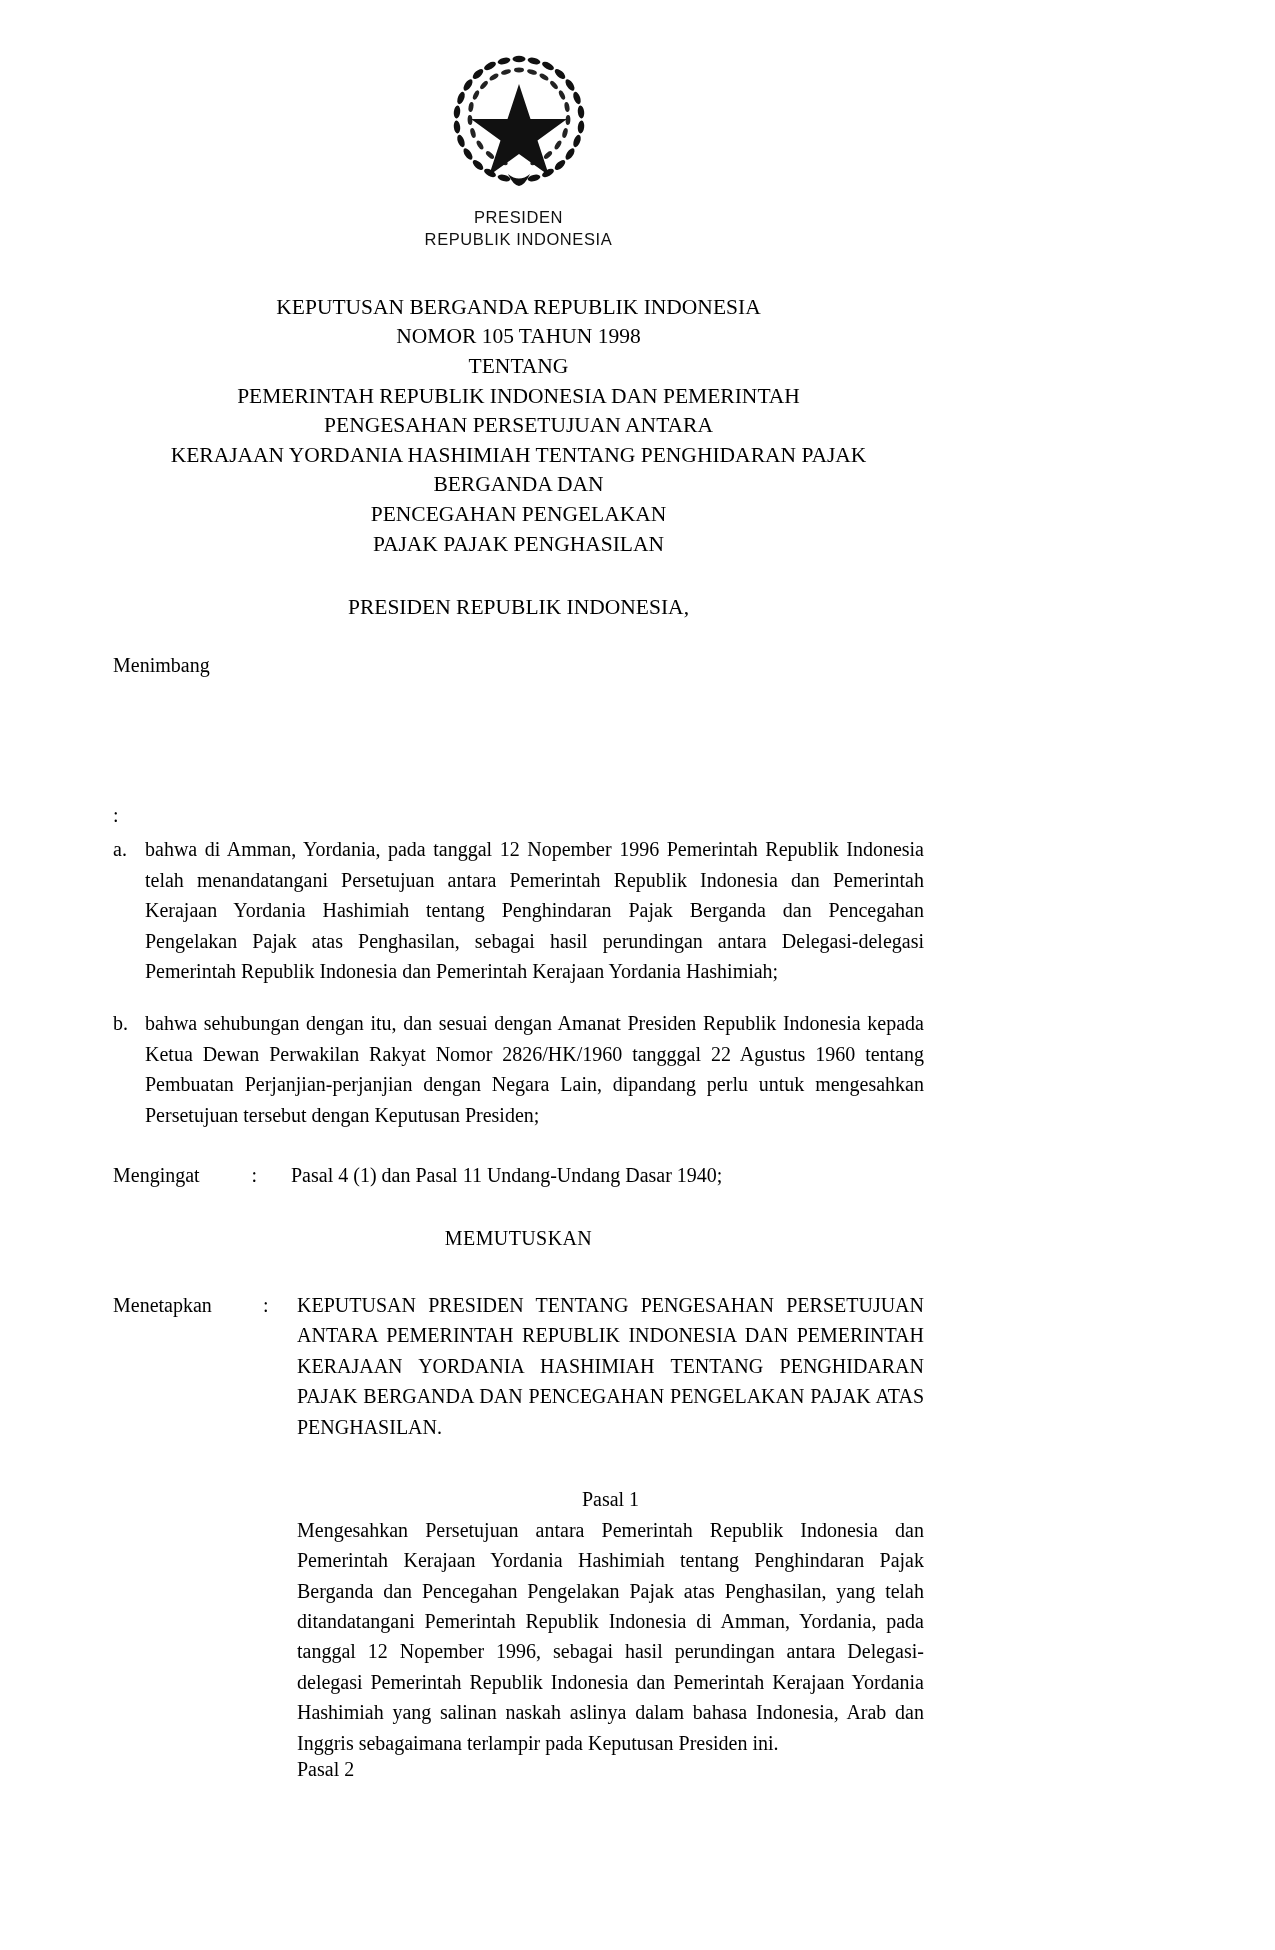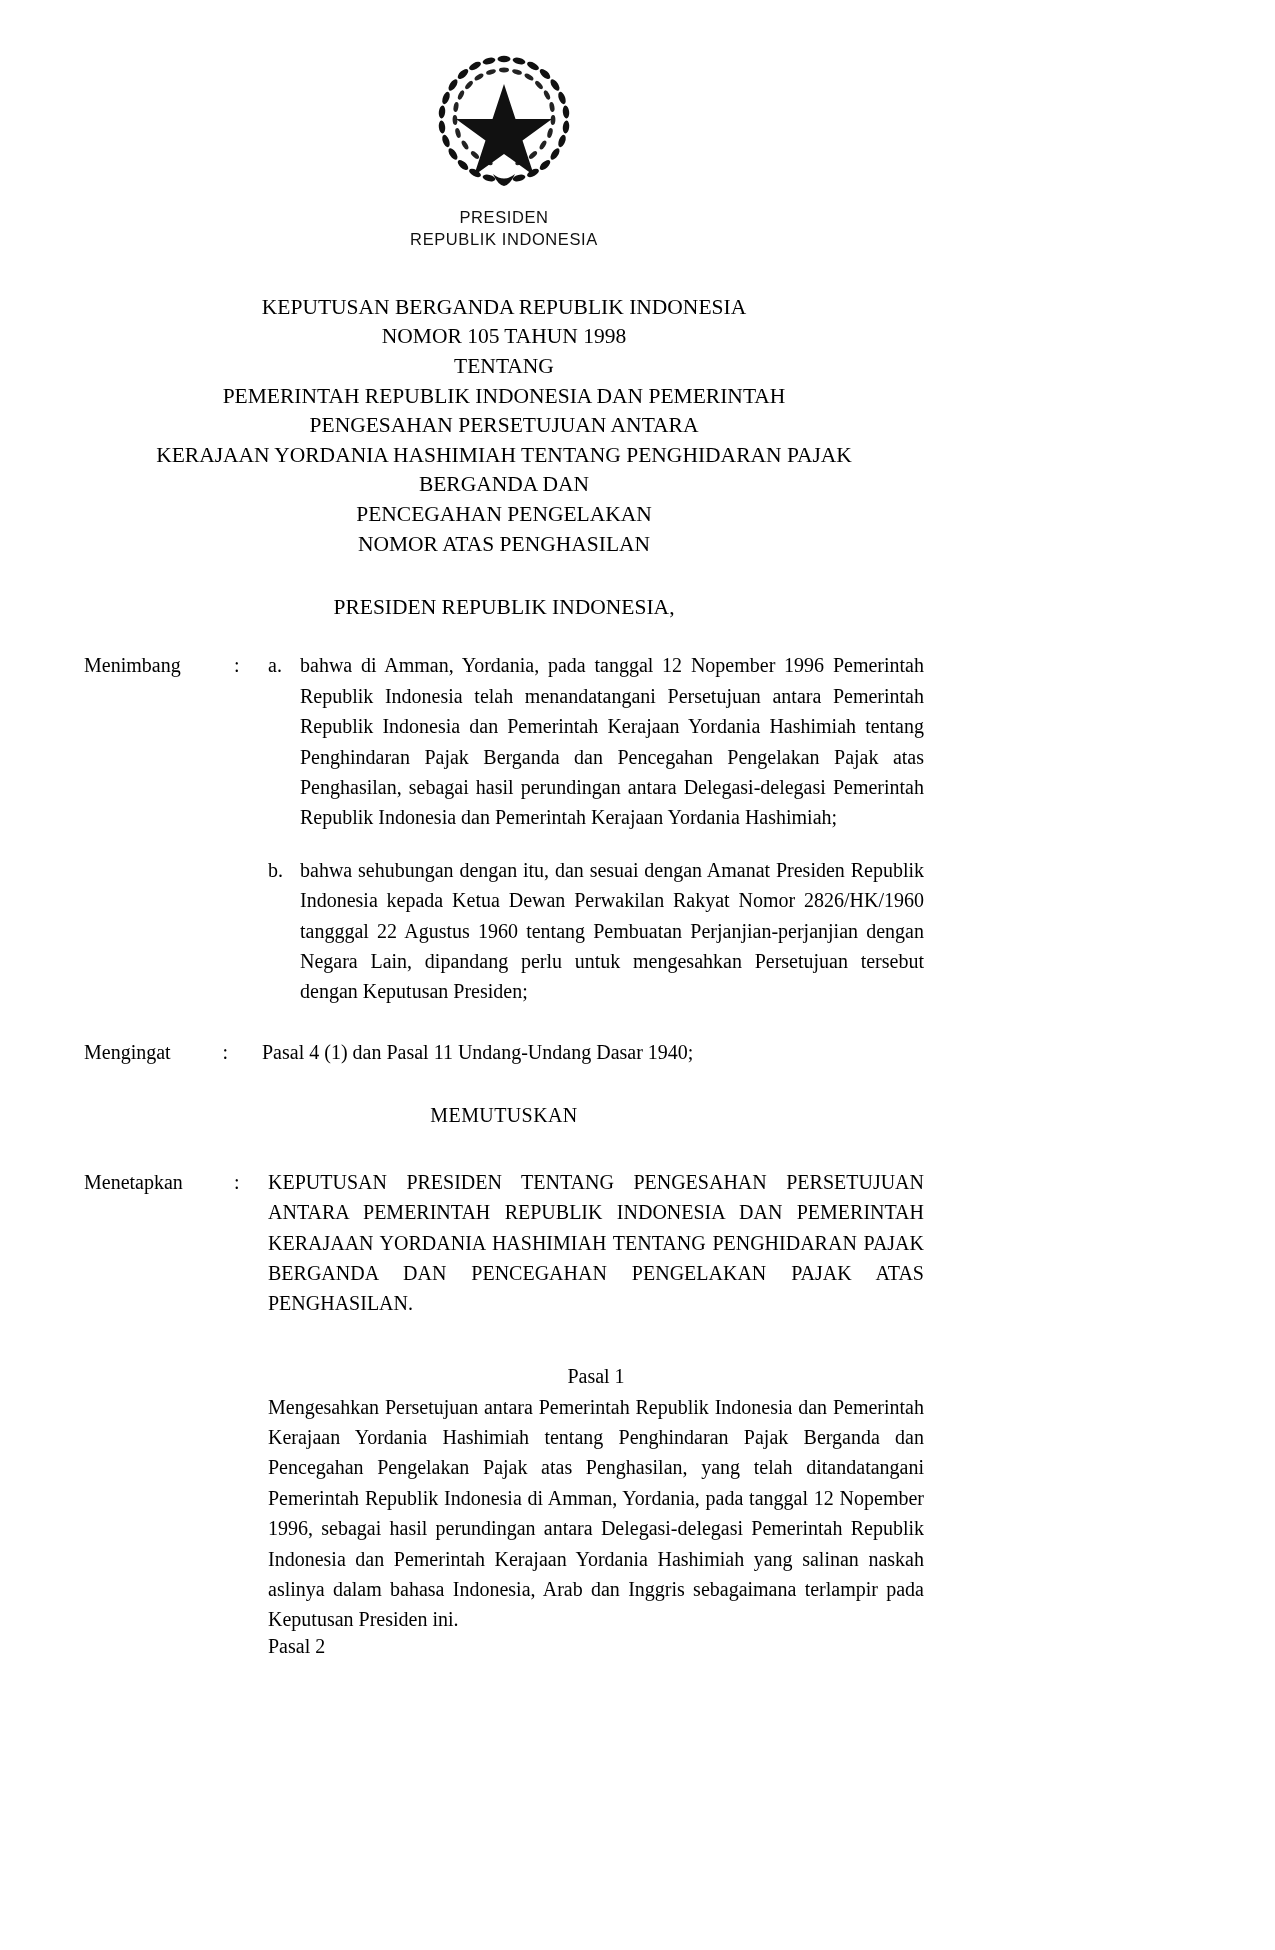--- a/index.html
+++ b/index.html
@@ -12,21 +12,21 @@
     height: 1950px;
     font-family: "Liberation Serif", serif;
     color: #000000;
     position: relative;
     overflow: hidden;
   }
   .page {
     width: 1072px;
     height: 1950px;
     box-sizing: border-box;
-    padding: 44px 148px 0 84px;
+    padding: 44px 148px 0 113px;
     position: relative;
   }
 
   
   .emblem-wrap {
     display: flex;
     justify-content: center;
     align-items: center;
     margin-top: 6px;
   }
@@ -62,20 +62,21 @@
     margin-top: 36px;
     font-size: 21.5px;
   }
 
   
   .clause {
     display: flex;
     margin-top: 30px;
     font-size: 20px;
     line-height: 1.52;
+    flex-direction: column;
   }
   .clause .label {
     width: 150px;
     flex: 0 0 150px;
     white-space: nowrap;
   }
   .clause .colon {
     width: 34px;
     flex: 0 0 34px;
   }
@@ -239,21 +240,21 @@
 
   <div class="title-block">
     <div>KEPUTUSAN BERGANDA REPUBLIK INDONESIA</div>
     <div>NOMOR 105 TAHUN 1998</div>
     <div>TENTANG</div>
     <div>PEMERINTAH REPUBLIK INDONESIA DAN PEMERINTAH</div>
     <div>PENGESAHAN PERSETUJUAN ANTARA</div>
     <div>KERAJAAN YORDANIA HASHIMIAH TENTANG PENGHIDARAN PAJAK</div>
     <div>BERGANDA DAN</div>
     <div>PENCEGAHAN PENGELAKAN</div>
-    <div>NOMOR ATAS PENGHASILAN</div>
+    <div>PAJAK PAJAK PENGHASILAN</div>
   </div>
 
   <div class="subtitle">PRESIDEN REPUBLIK INDONESIA,</div>
 
   <div class="clause">
     <div class="label">Menimbang</div>
     <div class="colon">:</div>
     <div class="body">
       <div class="lettered">
         <div class="letter">a.</div>

